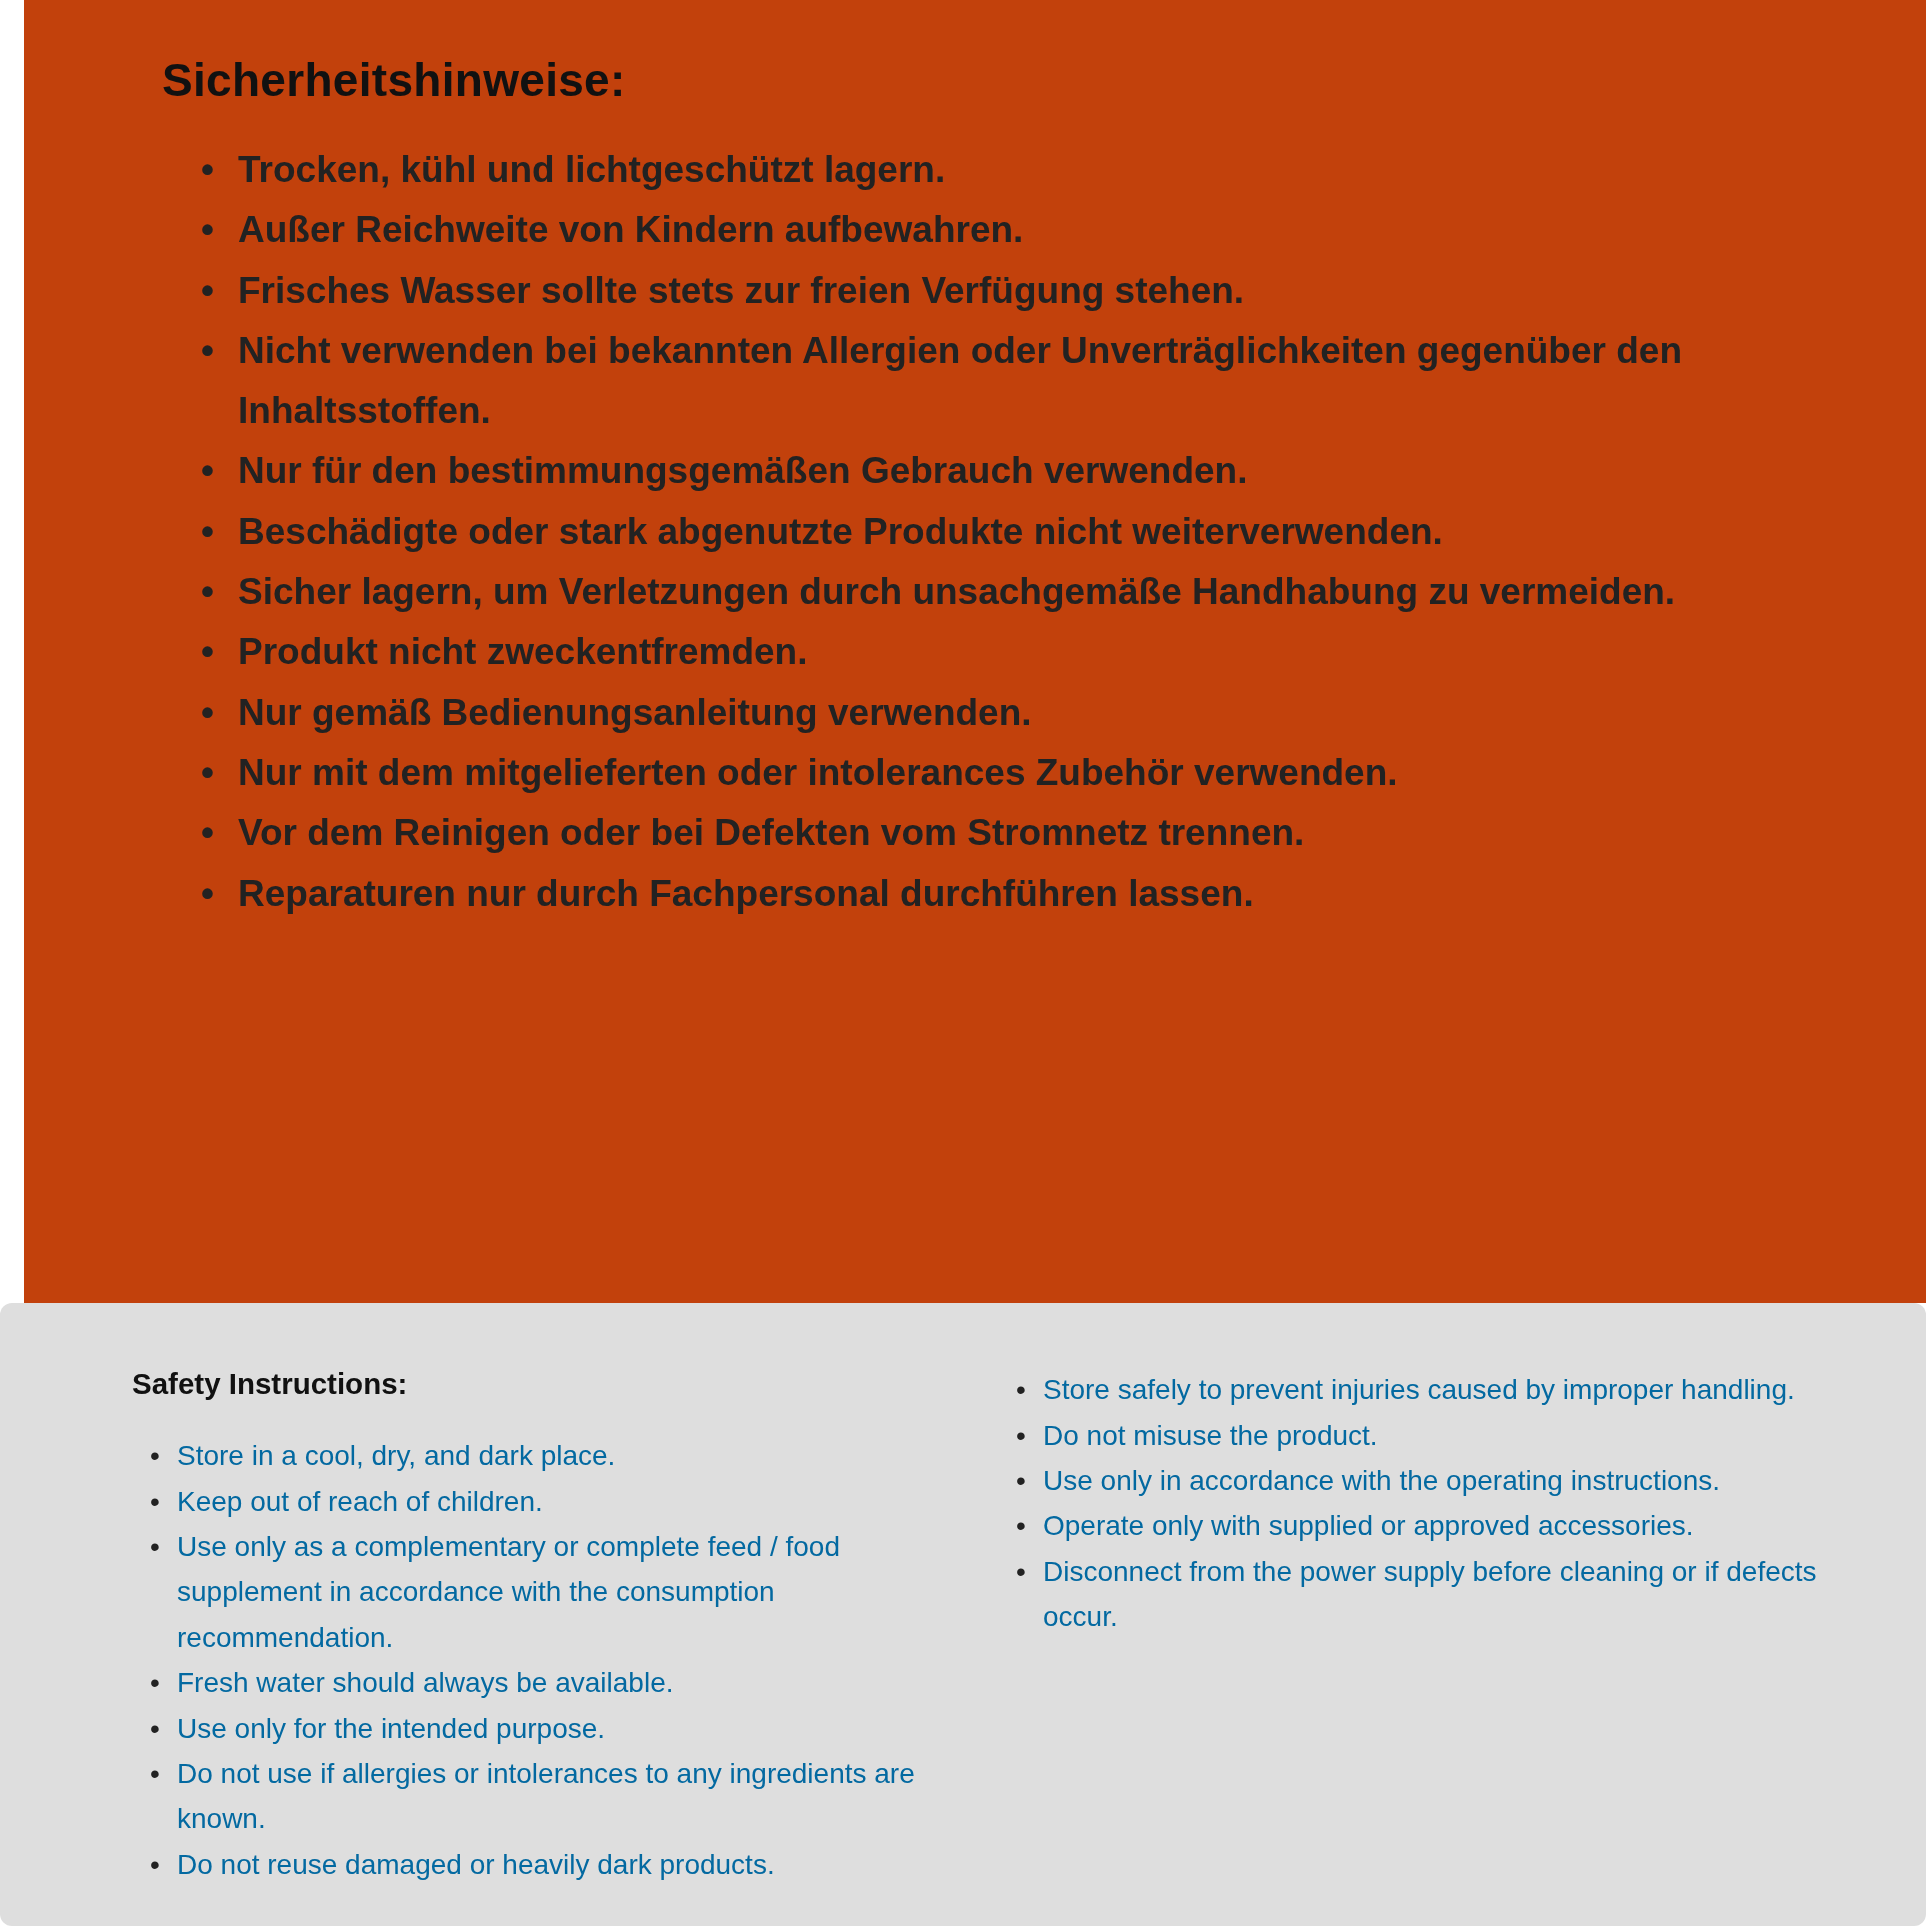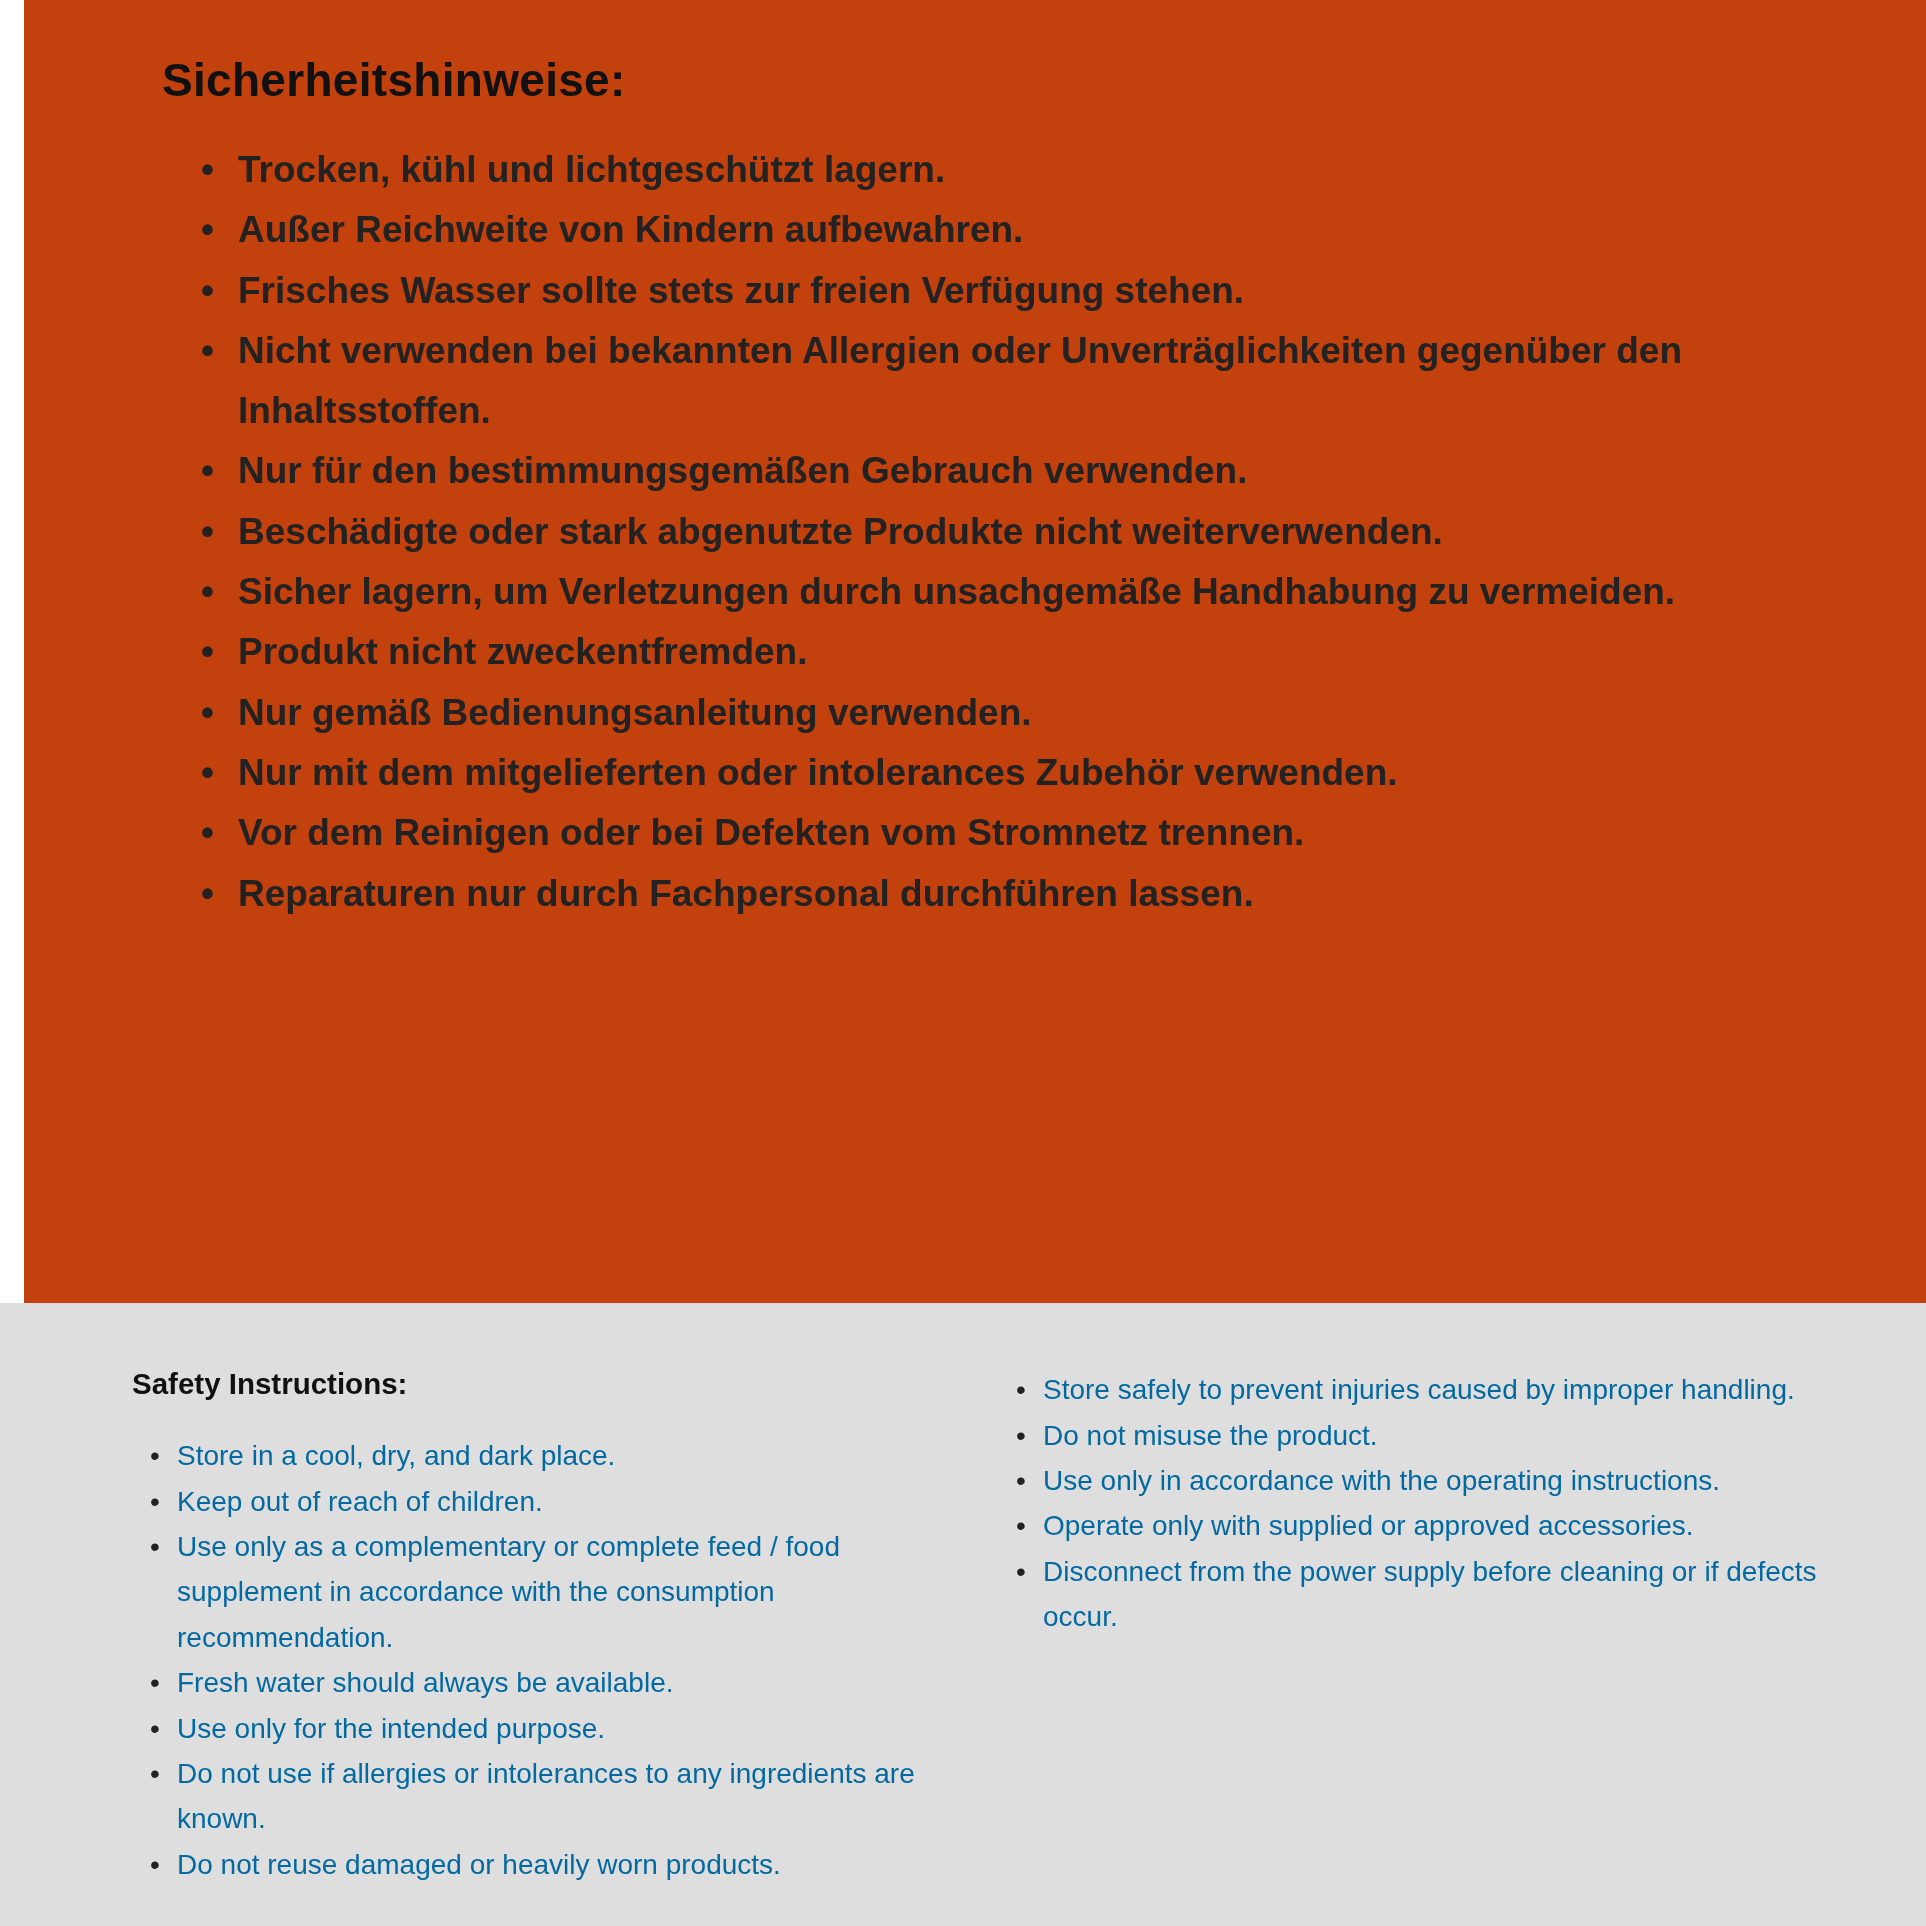--- a/index.html
+++ b/index.html
@@ -52,20 +52,21 @@
     color: #222222;
   }
 
   
   .section-en {
     flex: 1;
     background: #dedede;
     padding: 64px 109px 39px 132px;
     display: flex;
     gap: 83px;
+    border-radius: 12px;
   }
   .en-col { flex: 1; }
   .en-col-left { max-width: 867px; }
   .en-col-right { max-width: 828px; }
   .en-title {
     font-size: 29.5px;
     font-weight: 700;
     color: #111111;
     margin-bottom: 18px;
   }
@@ -114,21 +115,21 @@
   <div class="section-en">
     <div class="en-col en-col-left">
       <h2 class="en-title">Safety Instructions:</h2>
       <ul class="en-list">
         <li>Store in a cool, dry, and dark place.</li>
         <li>Keep out of reach of children.</li>
         <li>Use only as a complementary or complete feed / food supplement in accordance with the consumption recommendation.</li>
         <li>Fresh water should always be available.</li>
         <li>Use only for the intended purpose.</li>
         <li>Do not use if allergies or intolerances to any ingredients are known.</li>
-        <li>Do not reuse damaged or heavily worn products.</li>
+        <li>Do not reuse damaged or heavily dark products.</li>
       </ul>
     </div>
     <div class="en-col en-col-right">
       <ul class="en-list">
         <li>Store safely to prevent injuries caused by improper handling.</li>
         <li>Do not misuse the product.</li>
         <li>Use only in accordance with the operating instructions.</li>
         <li>Operate only with supplied or approved accessories.</li>
         <li>Disconnect from the power supply before cleaning or if defects occur.</li>
       </ul>

